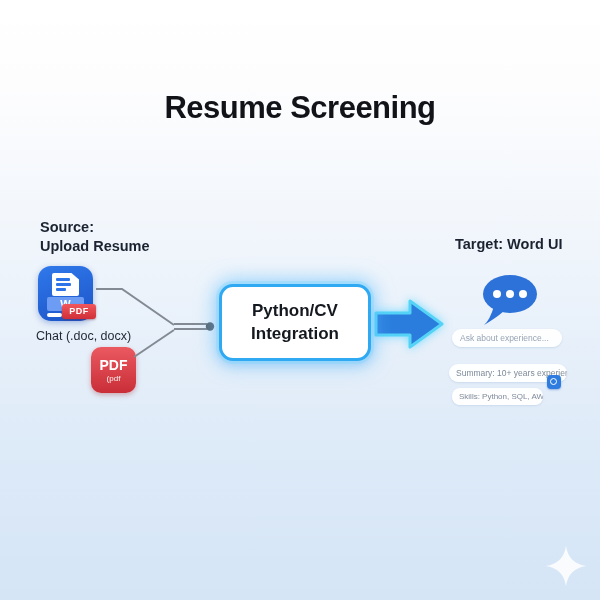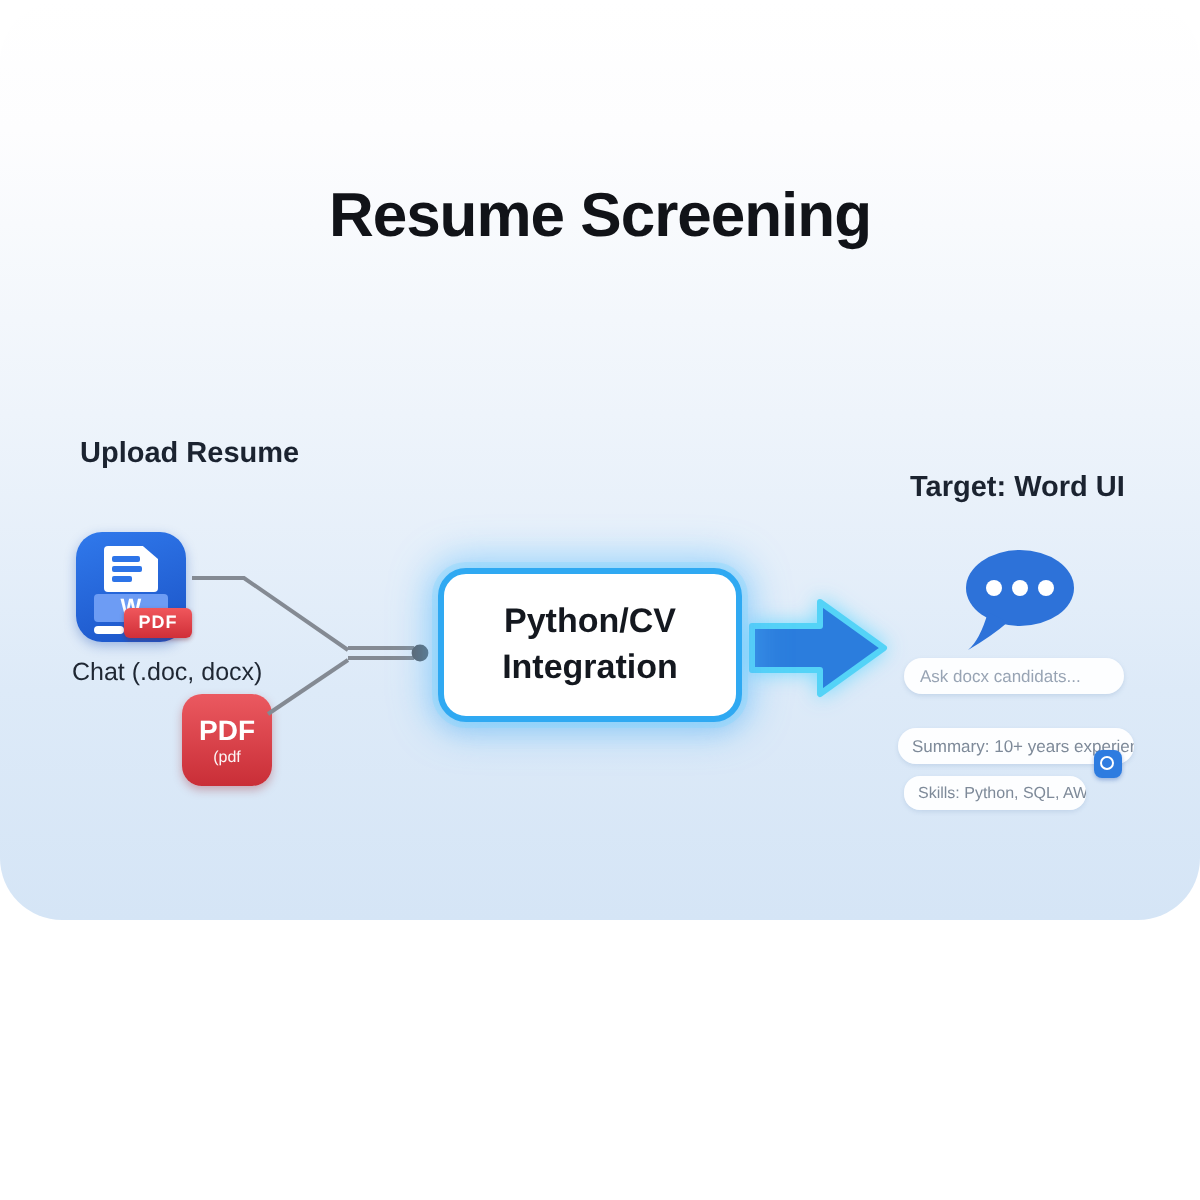--- a/index.html
+++ b/index.html
@@ -1,21 +1,20 @@
 <!DOCTYPE html>
 <html><head>
 <meta charset="utf-8">
 <style>
   * { margin:0; padding:0; box-sizing:border-box; }
   html,body { width:600px; height:600px; }
   body { font-family:"Liberation Sans", sans-serif; }
   .canvas {
-    position:relative; width:600px; height:460px; overflow:hidden;
+    position:relative; width:600px; height:600px; overflow:hidden;
     background:linear-gradient(to bottom, #ffffff 0%, #fdfdfe 14%, #eef4fb 45%, #ddeaf8 75%, #d5e5f6 100%);
-    border-radius:31px;
   }
   .title {
     position:absolute; left:0; top:90px; width:600px; text-align:center;
     font-size:31px; font-weight:800; letter-spacing:-0.5px; color:#111318;
   }
   .src-label {
     position:absolute; left:40px; top:218px;
     font-size:14.5px; font-weight:700; color:#1b2330; line-height:1.32;
   }
   .tgt-label {
@@ -95,20 +94,21 @@
   .sparkle-svg { position:absolute; left:544px; top:544px; width:44px; height:44px; opacity:.88; }
 </style>
 </head>
 <body>
 
 <div class="canvas">
 
   <div class="title">Resume Screening</div>
 
   <div class="src-label">
+    <div>Source:</div>
     <div>Upload Resume</div>
   </div>
 
   <div class="word-icon">
     <div class="doc-sheet">
       <div class="doc-line l1"></div>
       <div class="doc-line l2"></div>
       <div class="doc-line l3"></div>
     </div>
     <div class="doc-band">W</div>
@@ -141,21 +141,21 @@
   <div class="tgt-label">Target: Word UI</div>
 
   <svg class="bubble-svg" viewBox="0 0 66 60">
     <ellipse cx="32" cy="24" rx="27" ry="19" fill="#2d72d9"></ellipse>
     <path d="M16,36 Q12,50 6,55 Q18,48 26,41 Z" fill="#2d72d9"></path>
     <circle cx="19" cy="24" r="4" fill="#fff"></circle>
     <circle cx="32" cy="24" r="4" fill="#fff"></circle>
     <circle cx="45" cy="24" r="4" fill="#fff"></circle>
   </svg>
 
-  <div class="chat-input">Ask docx candidats...</div>
+  <div class="chat-input">Ask about experience...</div>
   <div class="chip summary">Summary: 10+ years experience</div>
   <div class="mini-chat"></div>
   <div class="chip skills">Skills: Python, SQL, AWS</div>
 
   <svg class="sparkle-svg" viewBox="0 0 52 52">
     <path d="M26,2 C28,16 36,24 50,26 C36,28 28,36 26,50 C24,36 16,28 2,26 C16,24 24,16 26,2 Z" fill="#ffffff"></path>
   </svg>
 
 </div>
 

